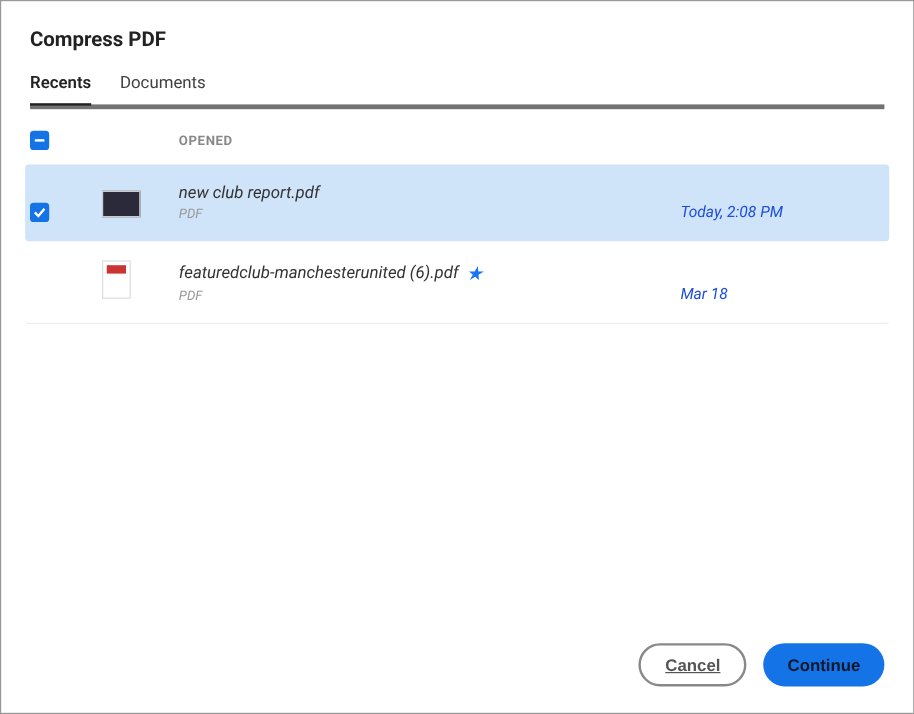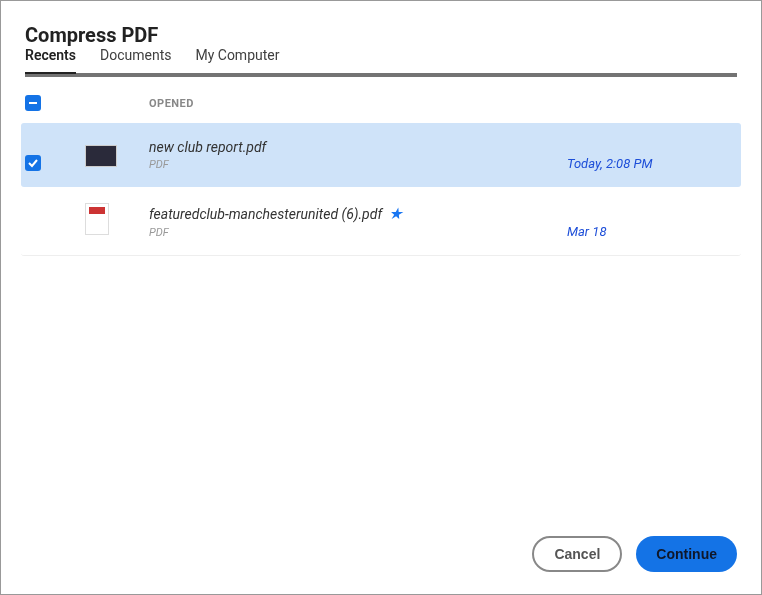--- a/index.html
+++ b/index.html
@@ -1,19 +1,19 @@
 <!DOCTYPE html>
 <html><head>
   <meta charset="utf-8">
   <style>
     * { margin: 0; padding: 0; box-sizing: border-box; }
     body { font-family: -apple-system, BlinkMacSystemFont, "Segoe UI", Roboto, Helvetica, Arial, sans-serif; background: #fff; width: 762px; height: 595px; }
     .dialog { width: 762px; height: 595px; border: 1px solid #999; display: flex; flex-direction: column; padding: 0; background: #fff; position: relative; }
     .header { padding: 22px 24px 0 24px; }
-    .title { font-size: 20px; font-weight: 700; color: #222; }
+    .title { font-size: 17px; font-weight: 700; color: #222; margin-bottom: 18px; }
     .tabs { display: flex; gap: 24px; border-bottom: 4px solid #737373; }
     .tab { font-size: 14px; color: #404040; padding-bottom: 10px; cursor: pointer; position: relative; }
     .tab.active { color: #222; font-weight: 600; }
     .tab.active::after { content: ""; position: absolute; left: 0; right: 0; bottom: -1px; height: 2px; background: #222; }
     .content { flex: 1; overflow: auto; padding: 0 20px; }
     .table-header { display: flex; align-items: center; padding: 18px 4px 12px 4px; font-size: 11px; font-weight: 700; color: #888; letter-spacing: 0.5px; }
     .col-check { width: 60px; display: flex; align-items: center; }
     .col-thumb { width: 64px; }
     .col-name { flex: 1; }
     .col-opened { width: 170px; }
@@ -27,33 +27,32 @@
     .checkbox svg { width: 12px; height: 12px; }
     .thumb { width: 32px; height: 22px; background: #2a2a3a; border: 1px solid #ccc; display: inline-block; }
     .thumb.doc { width: 24px; height: 32px; background: linear-gradient(#fff, #fff); border: 1px solid #ddd; position: relative; }
     .thumb.doc::before { content: ""; position: absolute; top: 3px; left: 3px; right: 3px; height: 7px; background: #c33; }
     .file-name { font-size: 14px; color: #333; display: flex; align-items: center; gap: 6px; }
     .file-type { font-size: 11px; color: #999; margin-top: 3px; text-transform: uppercase; }
     .opened { font-size: 13px; color: #1d4ed8; }
     .star { color: #1976f2; font-size: 16px; }
     .footer { display: flex; justify-content: flex-end; gap: 14px; padding: 18px 24px 22px 24px; }
     .btn { font-size: 14px; font-weight: 600; padding: 8px 20px; border-radius: 18px; cursor: pointer; border: none; }
-    .btn-cancel { background: #fff; color: #555; border: 2px solid #888; }
+    .btn-cancel { background: #fff; color: #555; border: 2px solid #888; text-decoration: underline; }
     .btn-continue { background: #1473e6; color: #0f172a; }
   </style>
 </head>
 <body>
 
 <div class="dialog">
   <div class="header">
     <div class="title">Compress PDF</div>
     <div class="tabs">
       <div class="tab active">Recents</div>
       <div class="tab">Documents</div>
-      <div class="tab">My Computer</div>
     </div>
   </div>
 
   <div class="content">
     <div class="table-header">
       <div class="col-check">
         <div class="checkbox indet">
           <svg viewBox="0 0 12 12">
               <rect x="2" y="5" width="8" height="2" fill="#fff"></rect>
             </svg>

